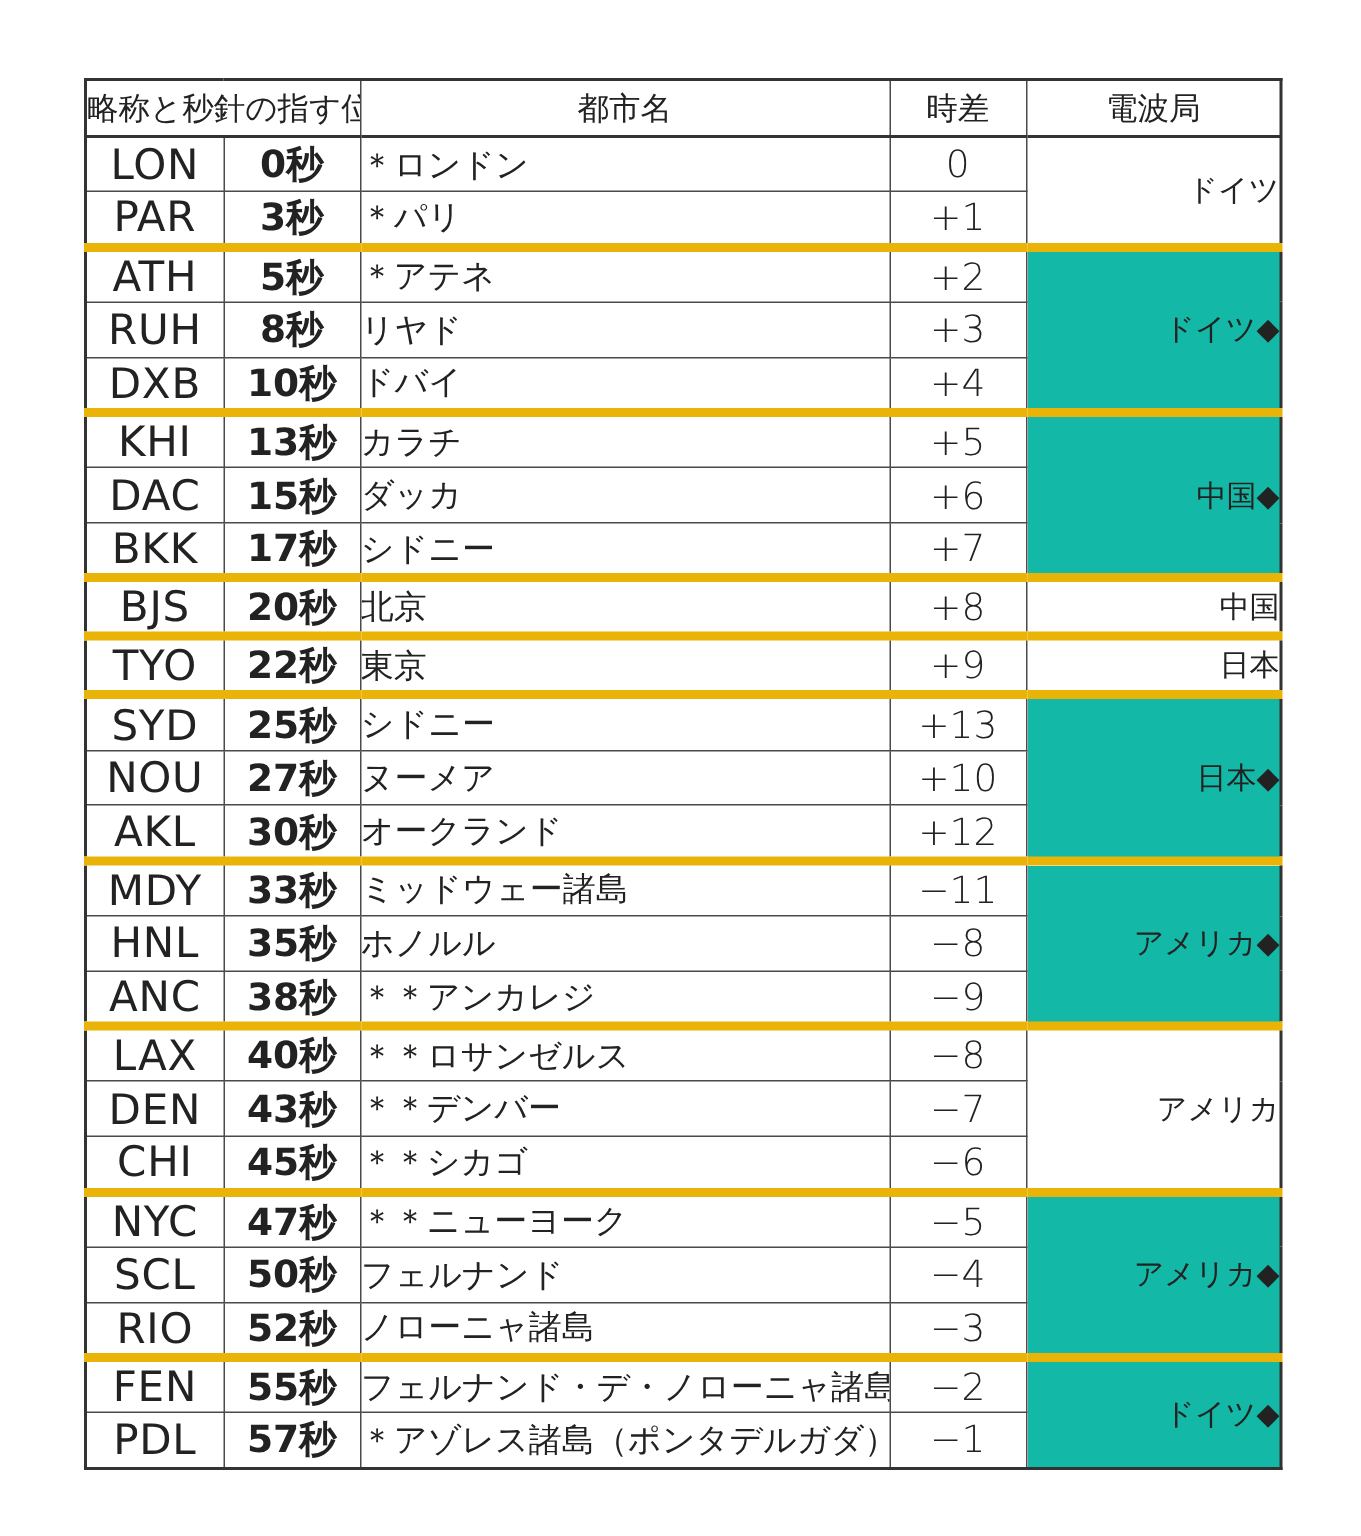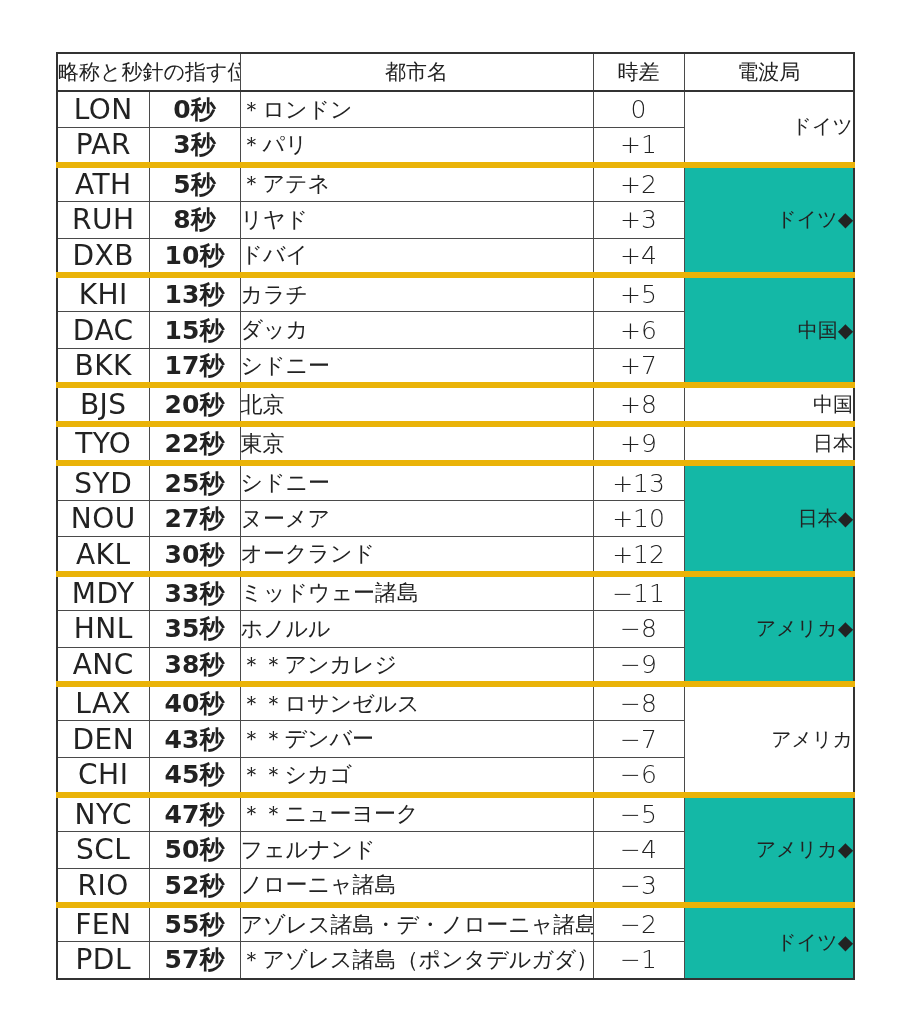--- a/index.html
+++ b/index.html
@@ -245,21 +245,21 @@
     <tr class="row">
       <td class="abbr">RIO</td>
       <td class="sec">52秒</td>
       <td class="city">ノローニャ諸島</td>
       <td class="off">−3</td>
     </tr>
 
     <tr class="row gstart">
       <td class="abbr">FEN</td>
       <td class="sec">55秒</td>
-      <td class="city">アゾレス諸島・デ・ノローニャ諸島</td>
+      <td class="city">フェルナンド・デ・ノローニャ諸島</td>
       <td class="off">−2</td>
       <td class="station shade" rowspan="2">ドイツ◆</td>
     </tr>
     <tr class="row">
       <td class="abbr">PDL</td>
       <td class="sec">57秒</td>
       <td class="city">＊アゾレス諸島（ポンタデルガダ）</td>
       <td class="off">−1</td>
     </tr>
   </tbody>

